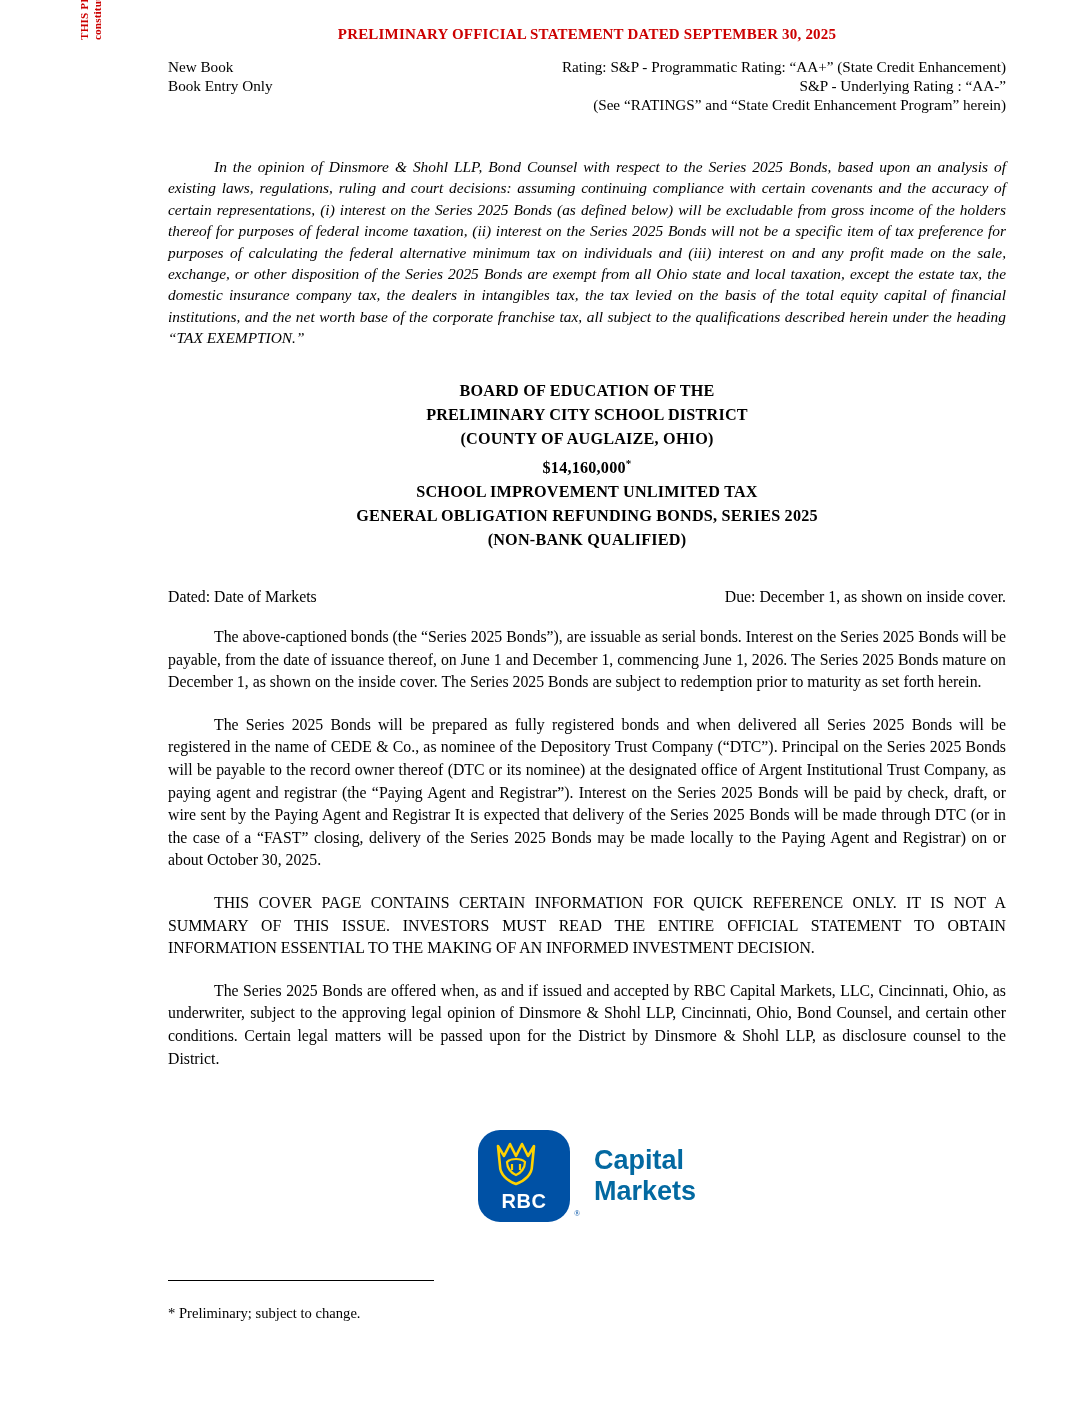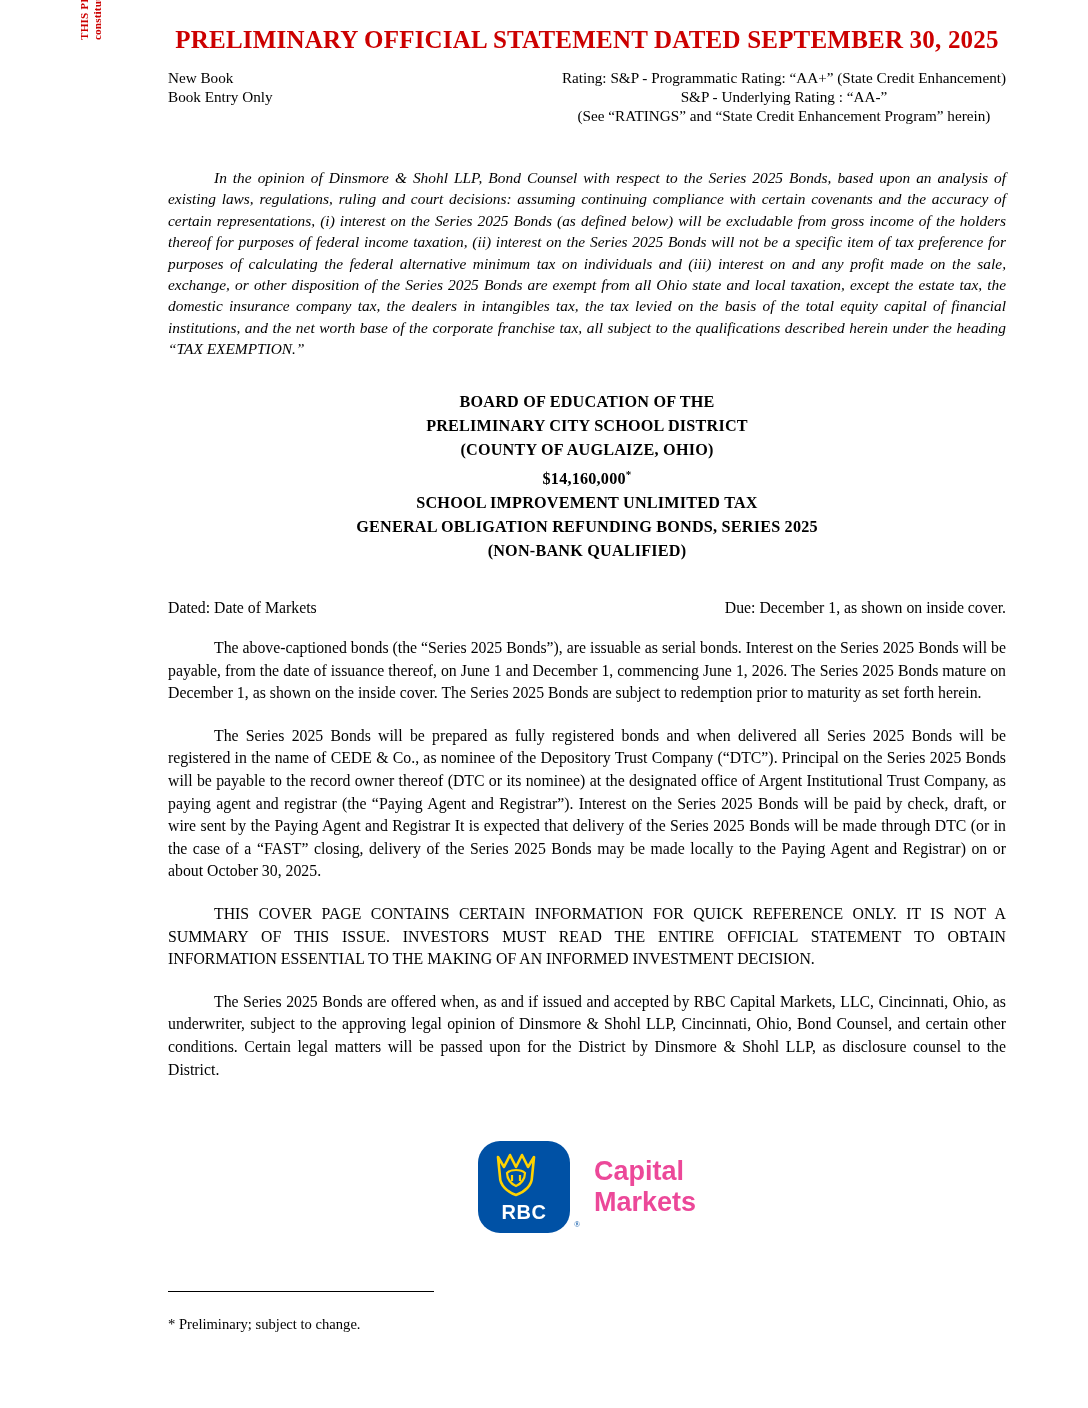--- a/index.html
+++ b/index.html
@@ -38,32 +38,32 @@
   .content {
     position: absolute;
     left: 168px;
     top: 26px;
     width: 838px;
   }
   .doc-title {
     text-align: center;
     color: #cc0000;
     font-weight: bold;
-    font-size: 25px;
+    font-size: 15px;
     letter-spacing: 0.2px;
     margin-bottom: 14px;
   }
   .header-row {
     display: flex;
     justify-content: space-between;
     font-size: 15.2px;
     line-height: 19px;
   }
   .header-left { text-align: left; }
-  .header-right { text-align: center; }
+  .header-right { text-align: right; }
   .opinion {
     margin-top: 42px;
     font-style: italic;
     font-size: 15.4px;
     line-height: 21.4px;
     text-align: justify;
     text-indent: 46px;
     font-family: Liberation Serif, serif;
   }
   .issuer-block {
@@ -133,21 +133,21 @@
     letter-spacing: 0.5px;
   }
   .rbc-reg {
     font-size: 8px;
     color: #0051a5;
     align-self: flex-end;
     margin-bottom: 4px;
     margin-left: -10px;
   }
   .rbc-words {
-    color: #ec4899;
+    color: #0369a1;
     font-family: "Liberation Sans", sans-serif;
     font-weight: bold;
     font-size: 27px;
     line-height: 31px;
   }
   .footnote-rule {
     margin-top: 58px;
     width: 266px;
     border-top: 1.2px solid #000;
   }

